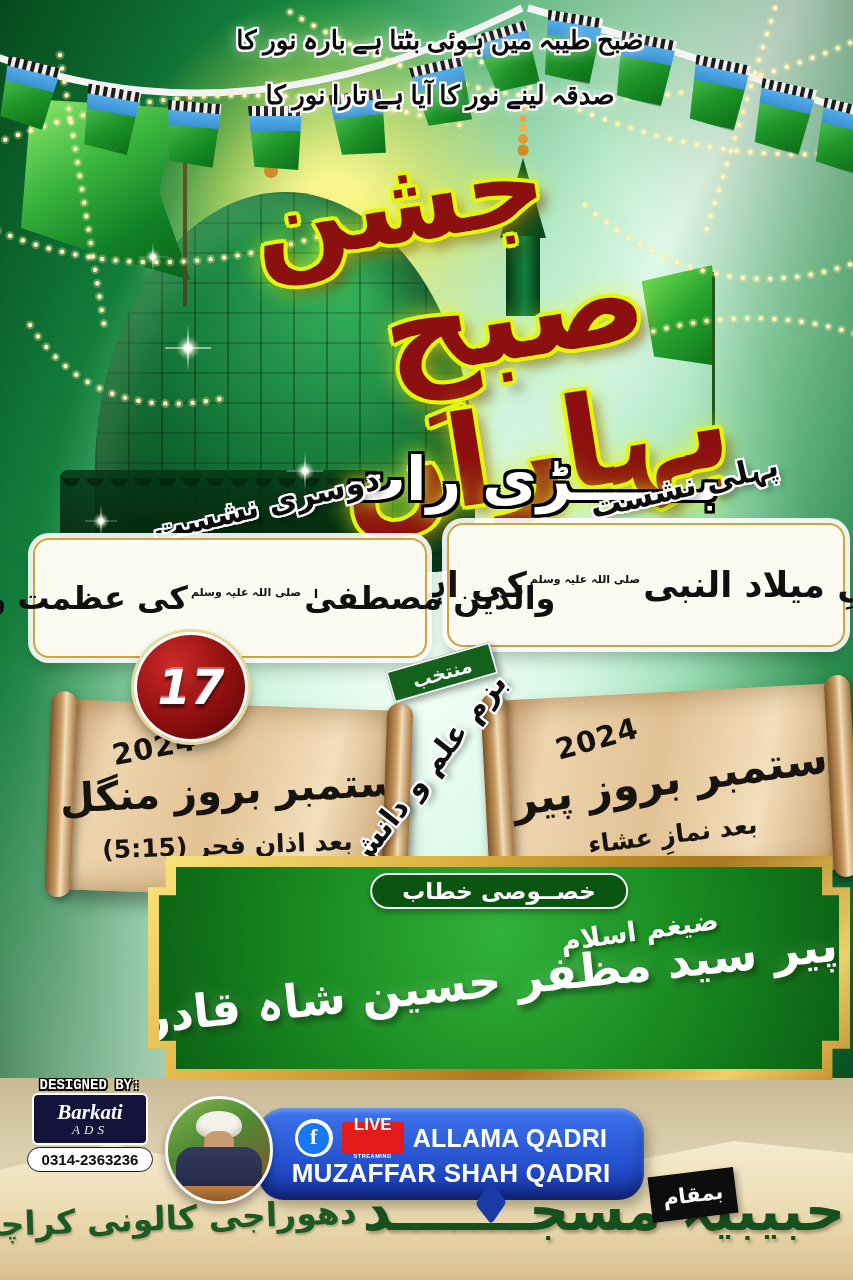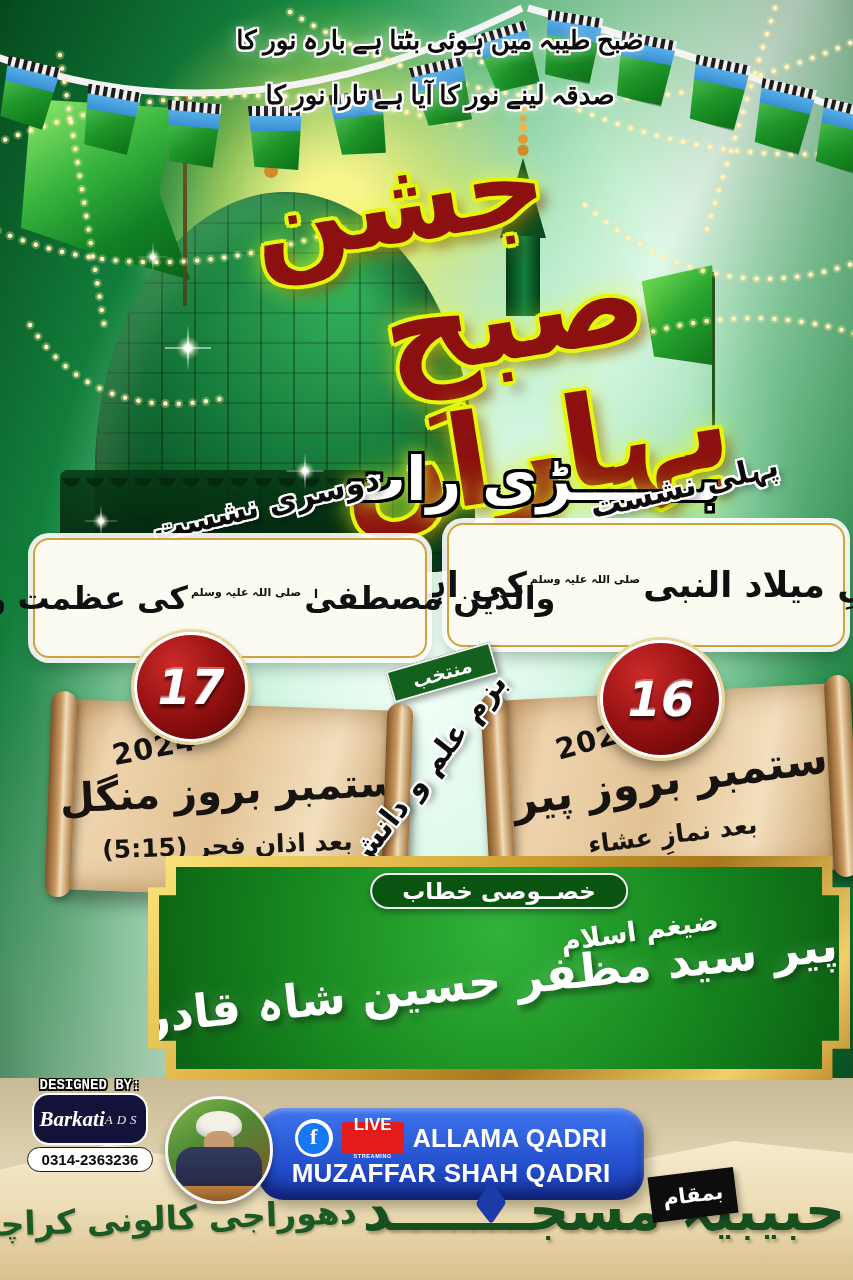--- a/index.html
+++ b/index.html
@@ -146,22 +146,22 @@
   .bottom-section { position:absolute; left:0; top:1078px; width:853px; height:202px; z-index:4;
     background: linear-gradient(180deg,#c9ba96 0%, #ddd0ae 38%, #e9ddbe 100%); }
   .bottom-strip { position:absolute; left:0; top:1122px; width:853px; height:158px; z-index:5;
     clip-path: polygon(0 30%, 13% 14%, 33% 36%, 52% 18%, 71% 28%, 86% 12%, 100% 20%, 100% 100%, 0 100%);
     background: linear-gradient(180deg,#f8efd6 0%, #ecdcb4 55%, #d9c08e 100%); }
 
   .designed-label { position:absolute; left:26px; top:1077px; width:128px; z-index:6; text-align:center;
     font-family:Liberation Mono, monospace; font-size:14px; font-weight:800; color:#fff;
     text-shadow:-1.5px -1.5px 0 #000,1.5px -1.5px 0 #000,-1.5px 1.5px 0 #000,1.5px 1.5px 0 #000; }
   .designed-box { position:absolute; left:32px; top:1093px; width:116px; height:52px; z-index:6;
-    background:#13123a; border:2px solid #fff; border-radius:17px;
-    display:flex; flex-direction:row; align-items:center; justify-content:center; line-height:1; }
+    background:#13123a; border:2px solid #fff; border-radius:6px;
+    display:flex; flex-direction:column; align-items:center; justify-content:center; line-height:1; }
   .brand { font-family:"Liberation Serif", serif; font-style:italic; font-size:21px; font-weight:700; color:#fff; }
   .brand2 { font-family:"Liberation Serif", serif; font-style:italic; font-size:13px; color:#e8e8e8; letter-spacing:4px; }
   .phone-pill { position:absolute; left:27px; top:1147px; width:126px; height:25px; z-index:6;
     background:#fff; border:1.5px solid #1a1a1a; border-radius:13px;
     display:flex; align-items:center; justify-content:center;
     font-family:Liberation Sans, sans-serif; font-size:15px; font-weight:800; color:#0c0c0c; }
 
   .photo-circle { position:absolute; left:165px; top:1096px; width:108px; height:108px; z-index:7;
     border-radius:50%; border:3px solid #f7f7f7; overflow:hidden;
     background: linear-gradient(150deg,#86b84e 0%, #4f8a34 40%, #8a4a2a 100%);
@@ -290,23 +290,20 @@
     <span>والدین مصطفیٰ</span>
     <sup>صلی اللہ علیہ وسلم</sup>
     <span>کی عظمت و شان</span>
   </div>
 
   <div class="scroll" style="left:495px; top:692px; width:350px; height:186px; transform:rotate(-3deg);">
     <div class="scroll-year" style="left:62px; top:26px;">2024</div>
     <div class="scroll-month rtl" style="top:62px;">ستمبر بروز پیر</div>
     <div class="scroll-time rtl" style="top:128px;">بعد نمازِ عشاء</div>
   </div>
-  <div class="day-circle" style="left:600px; top:640px; width:122px; height:118px;">
-    <span class="day-num">16</span>
-  </div>
 
   <div class="scroll" style="left:58px; top:705px; width:342px; height:190px; transform:rotate(2deg);">
     <div class="scroll-year" style="left:52px; top:28px;">2024</div>
     <div class="scroll-month rtl" style="top:62px; font-size:40px;">ستمبر بروز منگل</div>
     <div class="scroll-time rtl" style="top:126px;">بعد اذانِ فجر (5:15)</div>
   </div>
   <div class="day-circle" style="left:134px; top:632px; width:114px; height:110px;">
     <span class="day-num">17</span>
   </div>
 

